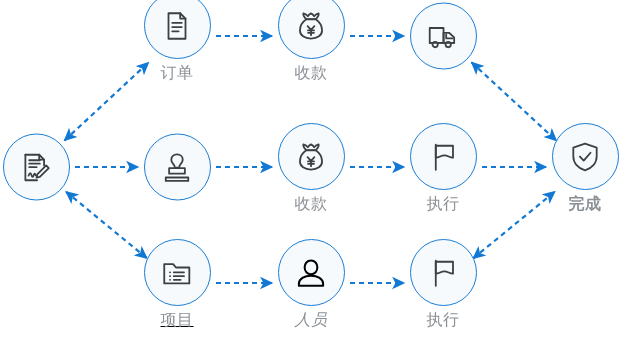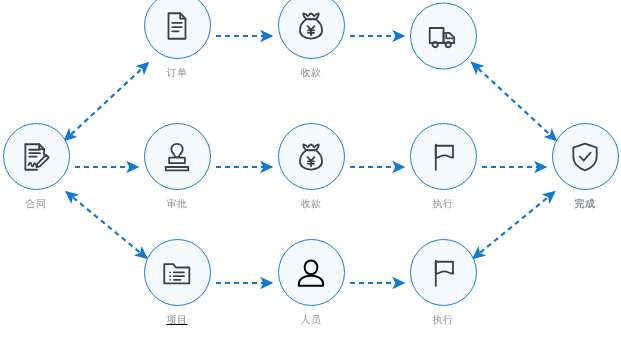--- a/index.html
+++ b/index.html
@@ -50,21 +50,21 @@
     height: 34px;
     display: block;
   }
   .node-icon svg {
     width: 100%;
     height: 100%;
     display: block;
   }
   .node-label {
     margin-top: 7px;
-    font-size: 10px;
+    font-size: 16px;
     line-height: 14px;
     color: #8c9196;
     letter-spacing: 0.5px;
     white-space: nowrap;
   }
 </style>
 </head>
 <body>
 
 <div id="stage">
@@ -147,36 +147,34 @@
           <path d="M6 4h13l4.6 4.6V14"></path>
           <path d="M6 4v24h11"></path>
           <path d="M19 4v4.6h4.6"></path>
           <path d="M9.6 9.2h10M9.6 12.4h10M9.6 15.6h7"></path>
           <path d="M9 23.6 c1.2-3.2 2.1-3 2.8-0.2 c0.5 2 1.4 2 2.1-0.4
                    c0.5-1.8 1.3-1.6 1.9 0.4"></path>
           <path d="M25.6 14.1 l2.4 2.4 -8.4 8.4 -3.1 0.7 0.7 -3.1 z"></path>
         </svg>
       </span>
     </div>
-    <div class="node-label">合同</div>
   </div>
 
   <div class="node" id="n-approval" style="left: 177px; top: 167px;">
     <div class="node-circle">
       <span class="node-icon">
         <svg viewBox="0 0 32 32" fill="none" stroke="#3c4043" stroke-width="1.7" stroke-linecap="round" stroke-linejoin="round">
           <path d="M16 3.6 c-3.2 0-5.4 2.2-5.4 5 0 2.2 1.3 3.4 2.2 4.4
                    0.9 1 1.2 1.8 1.1 3.2 h4.2 c-0.1-1.4 0.2-2.2 1.1-3.2
                    0.9-1 2.2-2.2 2.2-4.4 0-2.8-2.2-5-5.4-5z"></path>
           <path d="M8.6 16.6h14.8v5.2H8.6z"></path>
           <path d="M5.4 25.4h21.2v3.2H5.4z"></path>
         </svg>
       </span>
     </div>
-    <div class="node-label">审批</div>
   </div>
 
   <div class="node" id="n-payment2" style="left: 311px; top: 167px;">
     <div class="node-circle">
       <span class="node-icon">
         <svg viewBox="0 0 32 32" fill="none" stroke="#3c4043" stroke-width="1.7" stroke-linecap="round" stroke-linejoin="round">
           <path d="M11.5 9.5 C9.5 7.5 8.5 5.5 8.8 4.2 C10.5 4.8 12 5.6 13 6.8
                    C13.8 5.6 14.8 4.7 16 4.1 C17.2 4.7 18.2 5.6 19 6.8
                    C20 5.6 21.5 4.8 23.2 4.2 C23.5 5.5 22.5 7.5 20.5 9.5 Z"></path>
           <path d="M11.3 9.8 C7.6 12.3 5.6 16.2 5.6 20.2 C5.6 24.8 9.9 27.8 16 27.8
@@ -221,21 +219,21 @@
         <svg viewBox="0 0 32 32" fill="none" stroke="#3c4043" stroke-width="1.7" stroke-linecap="round" stroke-linejoin="round">
           <path d="M4 7.6 h8.4 l2.6 3.2 h12.6 V25.8 H4 z"></path>
           <path d="M9.4 15.4 h0.1M9.4 19 h0.1M9.4 22.4 h0.1"></path>
           <path d="M13 15.4 h9.6M13 19 h9.6M13 22.4 h6.4"></path>
         </svg>
       </span>
     </div>
     <div class="node-label">项目</div>
   </div>
 
-  <div class="node" id="n-personnel" style="left: 311px; top: 283px;">
+  <div class="node" id="n-personnel" style="left: 311px; top: 283px; font-style: italic;">
     <div class="node-circle">
       <span class="node-icon">
         <svg viewBox="0 0 32 32" fill="none" stroke="#000000" stroke-width="1.9" stroke-linecap="round" stroke-linejoin="round">
           <path d="M16 4.2 c-3.6 0-6 2.9-6 6.5 0 3.6 2.4 6.5 6 6.5
                    3.6 0 6-2.9 6-6.5 0-3.6-2.4-6.5-6-6.5z"></path>
           <path d="M4.6 28 v-1.8 c0-4.6 5.1-7.6 11.4-7.6 6.3 0 11.4 3 11.4 7.6 V28z"></path>
         </svg>
       </span>
     </div>
     <div class="node-label">人员</div>

